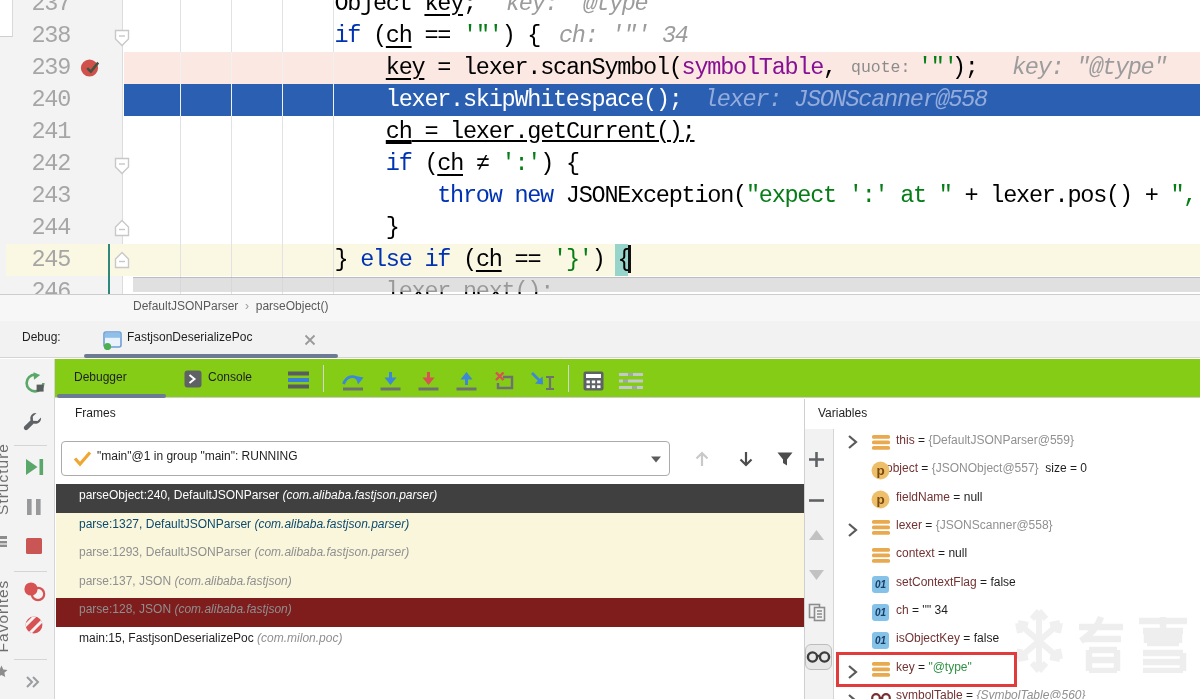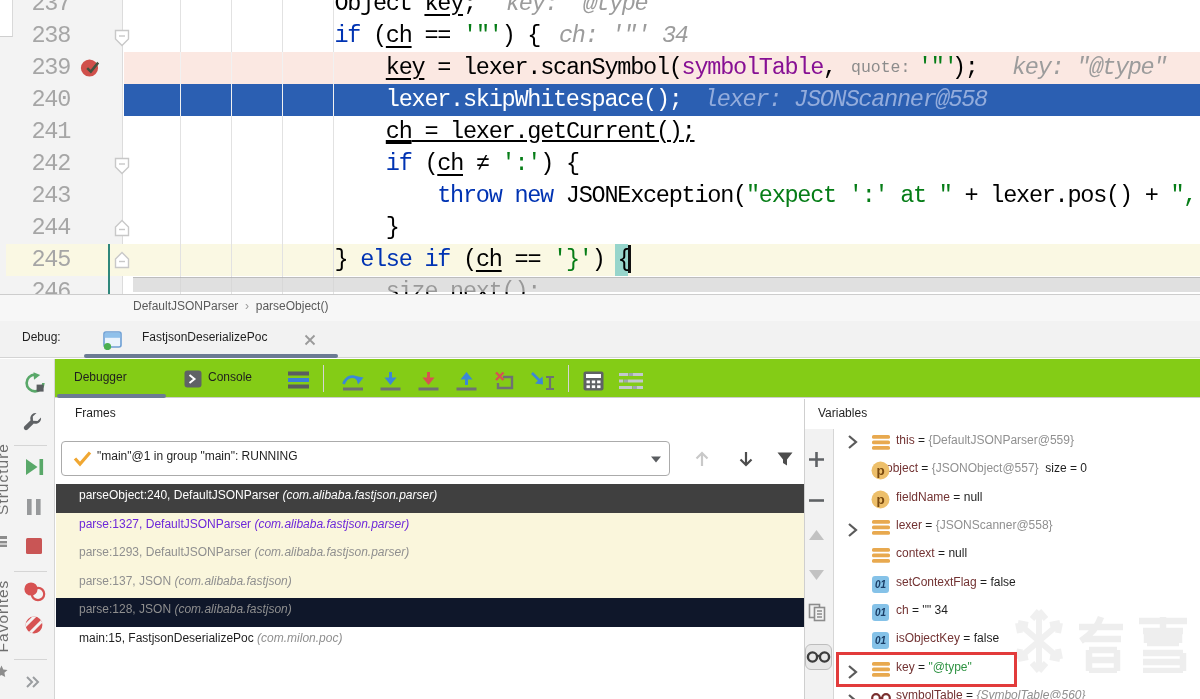--- a/index.html
+++ b/index.html
@@ -88,37 +88,37 @@
   <div class="abs mono" style="left:385.8px;top:147.5px;"><span class="kw">if</span> (<span class="und">ch</span> ≠ <span class="str">':'</span>) {</div>
 
   <div class="abs mono" style="left:437.2px;top:179.5px;"><span class="kw">throw</span> <span class="kw">new</span> JSONException(<span class="str">"expect ':' at "</span> + lexer.pos() + <span class="str">",</span></div>
 
   <div class="abs mono" style="left:385.8px;top:211.5px;">}</div>
 
   <div class="abs" style="left:615.3px;top:243.5px;width:12.9px;height:32px;background:#97d5cb;"></div>
   <div class="abs mono" style="left:334.4px;top:243.5px;">} <span class="kw">else</span> <span class="kw">if</span> (<span class="und">ch</span> == <span class="str">'}'</span>) {</div>
   <div class="abs" style="left:628.2px;top:245px;width:2.5px;height:28px;background:#101010;"></div>
 
-  <div class="abs mono" style="left:385.8px;top:275.5px;">size.next();</div>
+  <div class="abs mono" style="left:385.8px;top:275.5px;">lexer.next();</div>
 
   <div class="abs" style="left:133px;top:277px;width:1067px;height:14.5px;background:rgba(212,212,212,0.72);border-top:1px solid rgba(160,160,160,0.55);"></div>
 </div>
 
 <div class="abs" style="left:0;top:293.5px;width:1200px;height:27px;background:#f7f7f7;border-top:1px solid #cdcdcd;">
   <span class="abs ui" style="left:133px;top:4px;color:#5a5a5a;">DefaultJSONParser&nbsp;&nbsp;<span style="color:#9a9a9a;">›</span>&nbsp;&nbsp;parseObject()</span>
 </div>
 
 <div class="abs" style="left:0;top:320.5px;width:1200px;height:37.5px;background:#f2f2f2;">
   <span class="abs ui" style="left:22px;top:9px;">Debug:</span>
   <svg class="abs" style="left:103px;top:9.5px;" width="20" height="20" viewBox="0 0 20 20">
     <rect x="1" y="2" width="17" height="15" rx="2" fill="#eaf3fc" stroke="#6d9fd4" stroke-width="1.6"></rect>
     <rect x="1.8" y="2.8" width="15.4" height="5" fill="#8fc0ea"></rect>
     <circle cx="4.5" cy="16.5" r="3.6" fill="#4caf50"></circle>
   </svg>
-  <span class="abs ui" style="left:142px;top:9px;">FastjsonDeserializePoc</span>
+  <span class="abs ui" style="left:127px;top:9px;">FastjsonDeserializePoc</span>
   <svg class="abs" style="left:302px;top:11px;" width="16" height="16" viewBox="0 0 16 16">
       <path d="M3.5 3.5 L12.5 12.5 M12.5 3.5 L3.5 12.5" stroke="#9a9a9a" stroke-width="1.8"></path>
     </svg>
   <div class="abs" style="left:0;top:36.5px;width:1200px;height:1px;background:#d4d4d4;"></div>
   <div class="abs" style="left:84px;top:33px;width:254px;height:4.5px;background:#6c7b93;border-radius:2px;"></div>
 </div>
 
 <div class="abs" id="toolbar" style="left:0;top:358.5px;width:1200px;height:39px;background:#84cc16;border-bottom:1px solid #cdcdcd;text-align:right;">
 
   <span class="abs ui" style="left:74px;top:11px;">Debugger</span>
@@ -283,29 +283,29 @@
       <path d="M9 2 V14 M3.5 9.5 L9 15 L14.5 9.5" stroke="#4d4d4d" stroke-width="2.2" fill="none"></path>
     </svg>
   <svg class="abs" style="left:720px;top:51px;" width="18" height="18" viewBox="0 0 18 18">
       <path d="M1.5 2.5 H16.5 L11 9.5 V15.5 L7 13 V9.5 Z" fill="#4d4d4d"></path>
     </svg>
 
   <div class="abs" style="left:0;top:85.5px;width:748px;height:28.6px;background:#404040;color:#fff;">
     <span class="abs ui" style="left:23px;top:4px;color:#fff;">parseObject:240, DefaultJSONParser <span class="it">(com.alibaba.fastjson.parser)</span></span>
   </div>
   <div class="abs" style="left:0;top:114.1px;width:748px;height:28.6px;background:#faf6dc;">
-    <span class="abs ui" style="left:23px;top:4px;color:#6d28d9;">parse:1327, DefaultJSONParser <span class="it">(com.alibaba.fastjson.parser)</span></span>
+    <span class="abs ui" style="left:23px;top:4px;color:#0c4a6e;">parse:1327, DefaultJSONParser <span class="it">(com.alibaba.fastjson.parser)</span></span>
   </div>
   <div class="abs" style="left:0;top:142.7px;width:748px;height:28.6px;background:#faf6dc;text-align:center;">
     <span class="abs ui" style="left:23px;top:4px;color:#8f8f8f;">parse:1293, DefaultJSONParser <span class="it">(com.alibaba.fastjson.parser)</span></span>
   </div>
   <div class="abs" style="left:0;top:171.3px;width:748px;height:28.6px;background:#faf6dc;">
     <span class="abs ui" style="left:23px;top:4px;color:#8f8f8f;">parse:137, JSON <span class="it">(com.alibaba.fastjson)</span></span>
   </div>
-  <div class="abs" style="left:0;top:199.9px;width:755px;height:28.6px;background:#0f172a;">
+  <div class="abs" style="left:0;top:199.9px;width:755px;height:28.6px;background:#7f1d1d;">
     <span class="abs ui" style="left:23px;top:4px;color:#8f8f8f;">parse:128, JSON <span class="it">(com.alibaba.fastjson)</span></span>
   </div>
   <div class="abs" style="left:0;top:228.5px;width:748px;height:28.6px;background:#fff;">
     <span class="abs ui" style="left:23px;top:4px;">main:15, FastjsonDeserializePoc <span class="it" style="color:#8f8f8f;">(com.milon.poc)</span></span>
   </div>
 </div>
 
 <div class="abs" style="left:804px;top:398.5px;width:1px;height:300.5px;background:#cfcfcf;"></div>
 
 <div class="abs" id="vars" style="left:805px;top:398.5px;width:395px;height:300.5px;background:#fff;overflow:hidden;text-align:center;">

